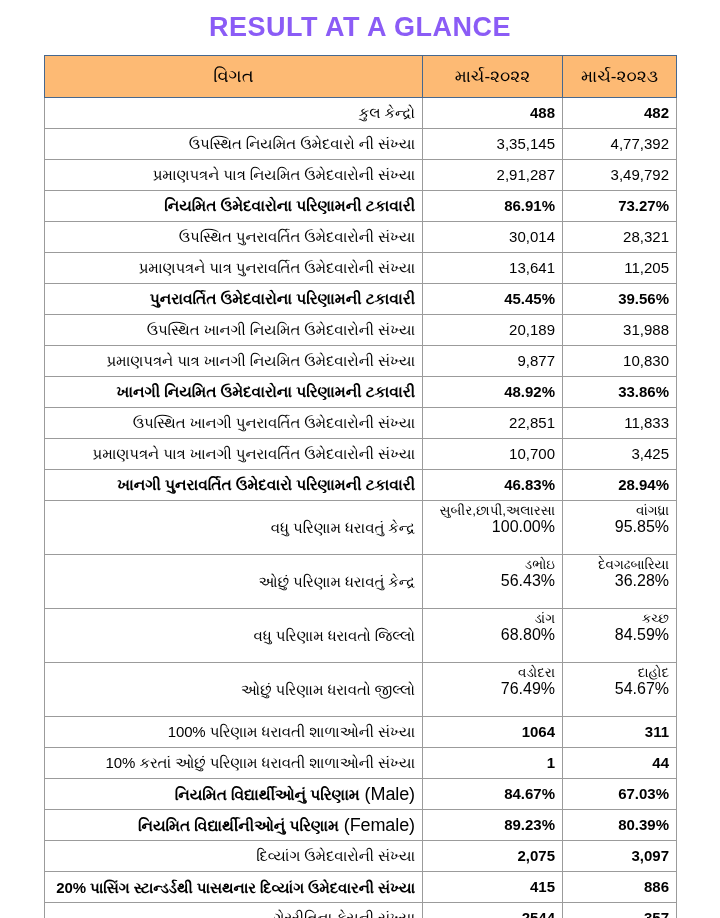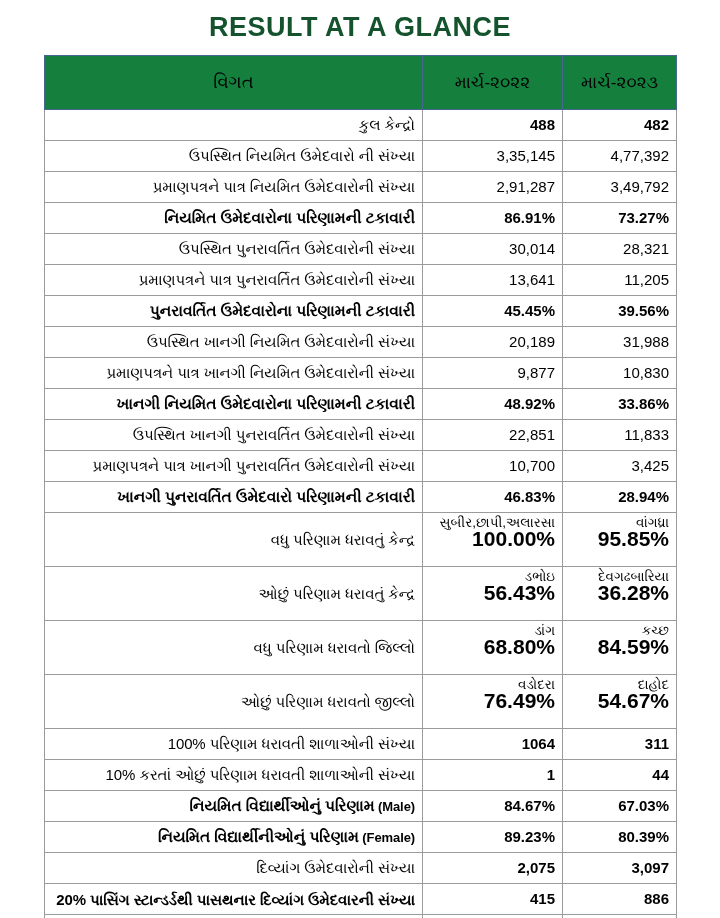--- a/index.html
+++ b/index.html
@@ -18,21 +18,21 @@
     position: relative;
     width: 720px;
     height: 918px;
     box-sizing: border-box;
   }
   .title {
     text-align: center;
     font-size: 27px;
     font-weight: bold;
     letter-spacing: 0.5px;
-    color: #14532d;
+    color: #8b5cf6;
     padding-top: 10px;
     padding-bottom: 0;
     line-height: 34px;
     font-family: "Liberation Sans", "DejaVu Sans", sans-serif;
   }
   .table-wrap {
     margin: 11px 44px 0 44px;
     width: 632px;
     box-sizing: border-box;
   }
@@ -46,23 +46,23 @@
   table.glance col.c-y1 { width: 140px; }
   table.glance col.c-y2 { width: 114px; }
 
   table.glance th,
   table.glance td {
     border: 1px solid #9b9b9b;
     box-sizing: border-box;
     vertical-align: middle;
   }
   table.glance thead th {
-    background: #15803d;
+    background: #fdba74;
     border: 1px solid #46688f;
-    height: 54px;
+    height: 42px;
     font-size: 17px;
     font-weight: normal;
     text-align: center;
     padding: 2px 4px;
     font-family: "Liberation Sans", "DejaVu Sans", sans-serif;
   }
   table.glance thead th.h-label { font-size: 18px; }
 
   table.glance tbody td {
     height: 31px;
@@ -95,30 +95,30 @@
     line-height: 16px;
   }
   td.val.two-line .place {
     display: block;
     font-size: 13.5px;
     font-weight: normal;
     white-space: nowrap;
   }
   td.val.two-line .pct {
     display: block;
-    font-size: 21px;
-    font-weight: bold;
+    font-size: 16px;
+    font-weight: normal;
   }
   tr.tall td { height: 42px; }
   tr.two-line-label td.label { line-height: 17px; }
   tr.two-line-label td { height: 44px; font-weight: bold; }
 
   .sub-en {
-    font-size: 13px;
-    font-weight: bold;
+    font-size: 18px;
+    font-weight: normal;
   }
   
   tr.sep-top > td { border-top: 1.6px solid #4a4a4a; }
 </style>
 </head>
 <body>
 
 <div id="page">
 
   <div class="title">RESULT AT A GLANCE</div>

